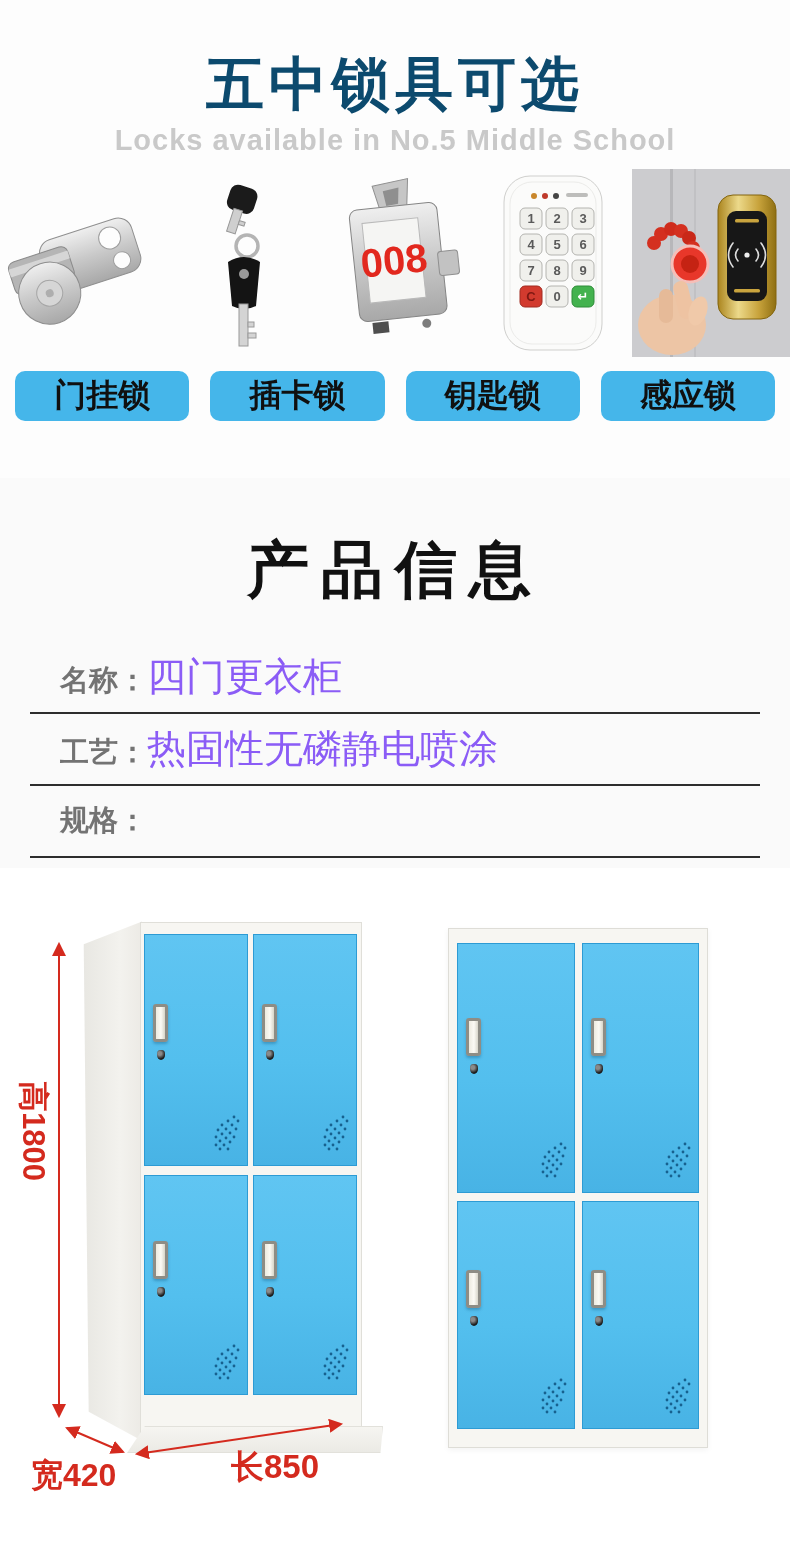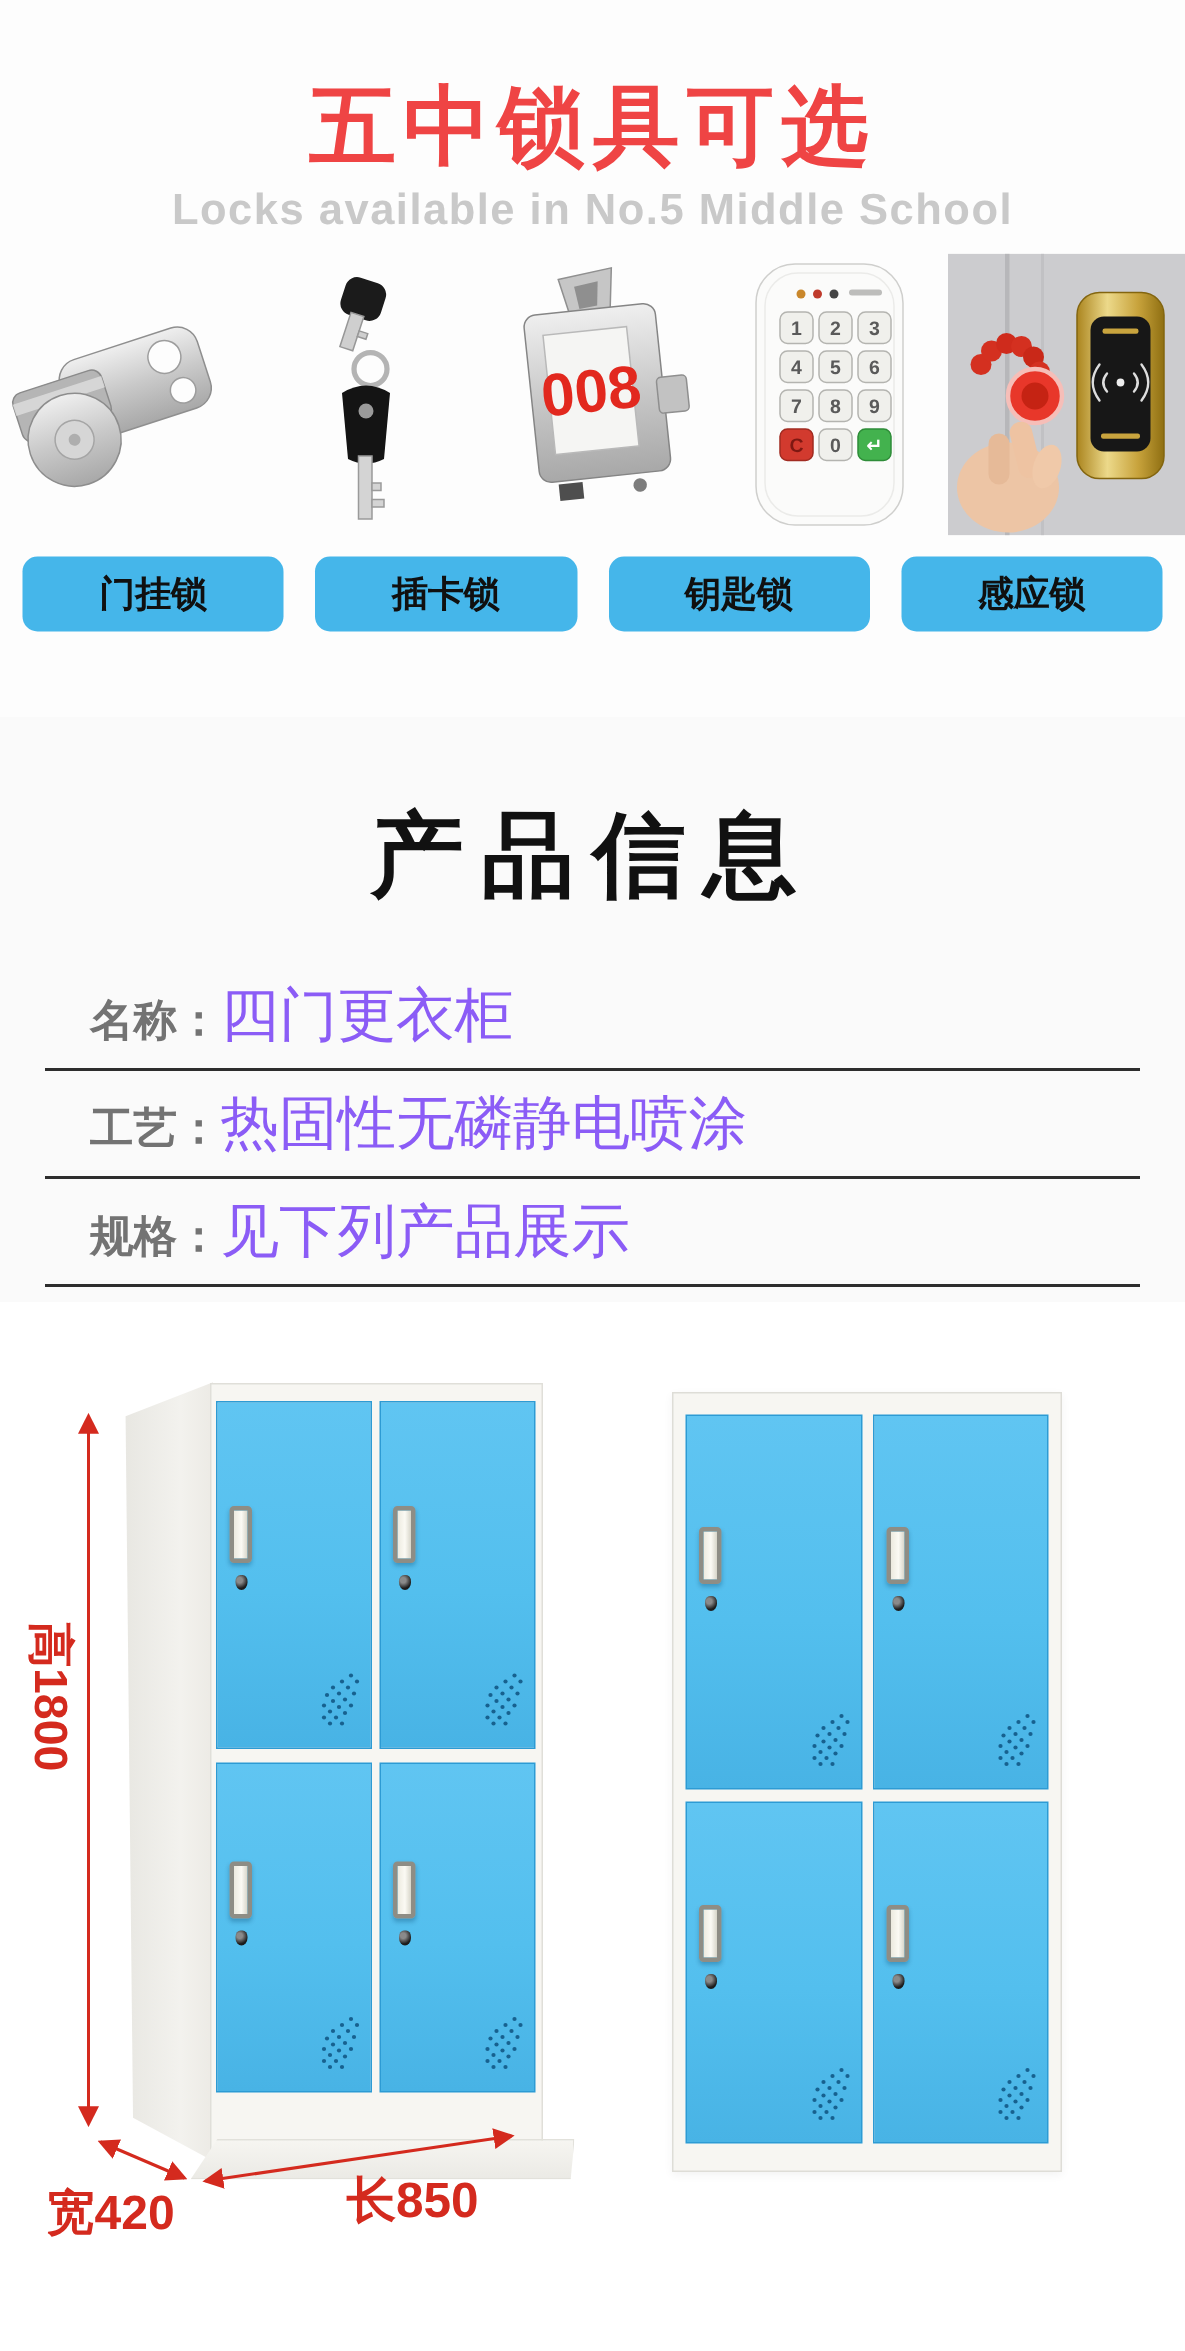--- a/index.html
+++ b/index.html
@@ -3,26 +3,26 @@
 <meta charset="utf-8">
 <style>
   html,body{margin:0;padding:0;}
   body{
     width:790px;height:1567px;background:#ffffff;
     font-family:"Liberation Sans","DejaVu Sans",sans-serif;
     overflow:hidden;position:relative;
   }
   
   .s1{height:478px;background:#fdfdfd;overflow:hidden;}
-  .s1-title{margin:0;padding-top:46px;text-align:center;font-size:58px;font-weight:bold;color:#ef4444;letter-spacing:5px;}
+  .s1-title{margin:0;padding-top:46px;text-align:center;font-size:58px;font-weight:bold;color:#0c4a6e;letter-spacing:5px;}
   .s1-sub{text-align:center;font-size:29px;font-weight:bold;color:#c9c9c9;letter-spacing:1px;}
   .locks-row{display:flex;height:188px;margin-top:12px;}
   .lock-cell{flex:1;display:flex;align-items:center;justify-content:center;overflow:hidden;}
   .chips-row{display:flex;gap:21px;padding:0 15px;margin-top:14px;}
-  .chip{flex:1;height:50px;background:#45b6ea;border-radius:10px;display:flex;align-items:center;justify-content:center;font-size:24px;font-weight:bold;color:#101010;}
+  .chip{flex:1;height:50px;background:#45b6ea;border-radius:10px;display:flex;align-items:center;justify-content:center;font-size:32px;font-weight:bold;color:#101010;}
   
   .s2{height:390px;background:#fafafa;overflow:hidden;}
   .s2-title{margin:0;padding-top:50px;text-align:center;font-size:62px;font-weight:bold;letter-spacing:12px;color:#111;}
   .spec-table{margin:30px 30px 0;}
   .spec-row{display:flex;height:70px;align-items:center;border-bottom:2px solid #2d2d2d;}
   .spec-cell{display:flex;align-items:baseline;}
   .spec-cell.c1{width:450px;padding-left:30px;box-sizing:border-box;}
   .spec-cell.c2{flex:1;}
   .spec-label{font-size:29px;font-weight:bold;color:#737373;white-space:nowrap;}
   .spec-value{font-size:39px;color:#8b5cf6;white-space:nowrap;}
@@ -220,21 +220,20 @@
     </div>
     <div class="spec-row">
       <div class="spec-cell c1">
         <span class="spec-label">工艺：</span>
         <span class="spec-value">热固性无磷静电喷涂</span>
       </div>
     </div>
     <div class="spec-row">
       <div class="spec-cell c1">
         <span class="spec-label">规格：</span>
-        <span class="spec-value">见下列产品展示</span>
       </div>
     </div>
   </div>
 </div>
 
 <div class="s3">
 
   <div class="locker locker-left">
     <div class="side"></div>
     <div class="front">

